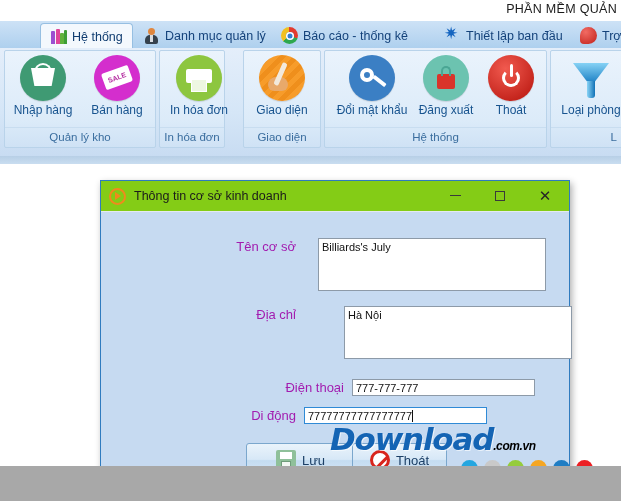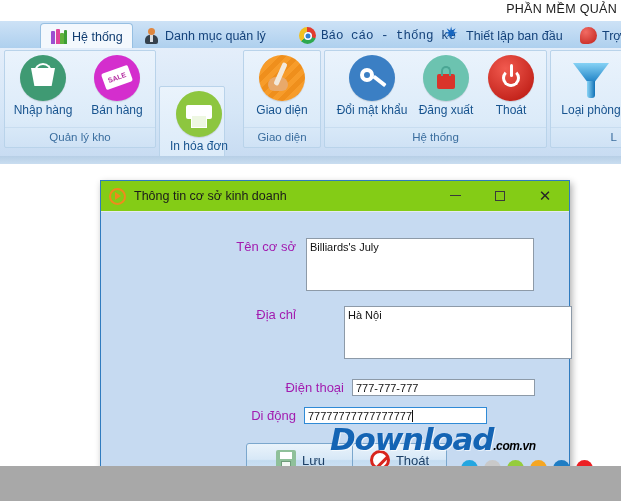--- a/index.html
+++ b/index.html
@@ -367,21 +367,21 @@
 
     <div class="tab-item" style="left:134px;">
       <span class="tab-ico ico-person">
         <span class="head"></span>
           <span class="body"></span>
           <span class="tie"></span>
       </span>
       <span>Danh mục quản lý</span>
     </div>
 
-    <div class="tab-item" style="left:290px;font-family:Liberation Mono, monospace;">
+    <div class="tab-item" style="left:272px;">
       <span class="tab-ico ico-globe"></span>
       <span>Báo cáo - thống kê</span>
     </div>
 
     <div class="tab-item" style="left:435px;">
       <span class="tab-ico ico-gear"></span>
       <span>Thiết lập ban đầu</span>
     </div>
 
     <div class="tab-item" style="left:571px;">
@@ -397,21 +397,21 @@
         <span class="rb-ico rb-basket"></span>
         <span class="rb-label">Nhập hàng</span>
       </div>
       <div class="ribbon-btn" style="left:76px;">
         <span class="rb-ico rb-sale"></span>
         <span class="rb-label">Bán hàng</span>
       </div>
       <div class="ribbon-group-label">Quản lý kho</div>
     </div>
 
-    <div class="ribbon-group" style="left:159px; width:66px;margin-top:36px;">
+    <div class="ribbon-group" style="left:159px; width:66px;">
       <div class="ribbon-btn" style="left:3px;">
         <span class="rb-ico rb-printer"></span>
         <span class="rb-label">In hóa đơn</span>
       </div>
       <div class="ribbon-group-label">In hóa đơn</div>
     </div>
 
     <div class="ribbon-group" style="left:243px; width:78px;">
       <div class="ribbon-btn" style="left:2px;">
         <span class="rb-ico rb-paint"></span>
@@ -461,21 +461,21 @@
     <span class="win-btn" id="win-max">
         <span class="glyph-max"></span>
       </span>
     <span class="win-btn" id="win-close">✕</span>
   </div>
 
   <div id="dialog-body">
 
     <div class="field-row" style="left:0px; top:26px;">
       <span class="field-label" style="width:195px;">Tên cơ sở</span>
-      <span class="field-box" style="margin-left:10px; width:228px; height:53px;">Billiards's July</span>
+      <span class="field-box" style="margin-left:22px; width:228px; height:53px;">Billiards's July</span>
     </div>
 
     <div class="field-row" style="left:0px; top:94px;gap:40px;">
       <span class="field-label" style="width:195px;">Địa chỉ</span>
       <span class="field-box" style="margin-left:8px; width:228px; height:53px;">Hà Nội</span>
     </div>
 
     <div class="field-row" style="left:0px; top:167px;">
       <span class="field-label" style="width:195px;padding-left:48px;">Điện thoại</span>
       <span class="field-box" style="margin-left:8px; width:183px; height:17px;">777-777-777</span>

